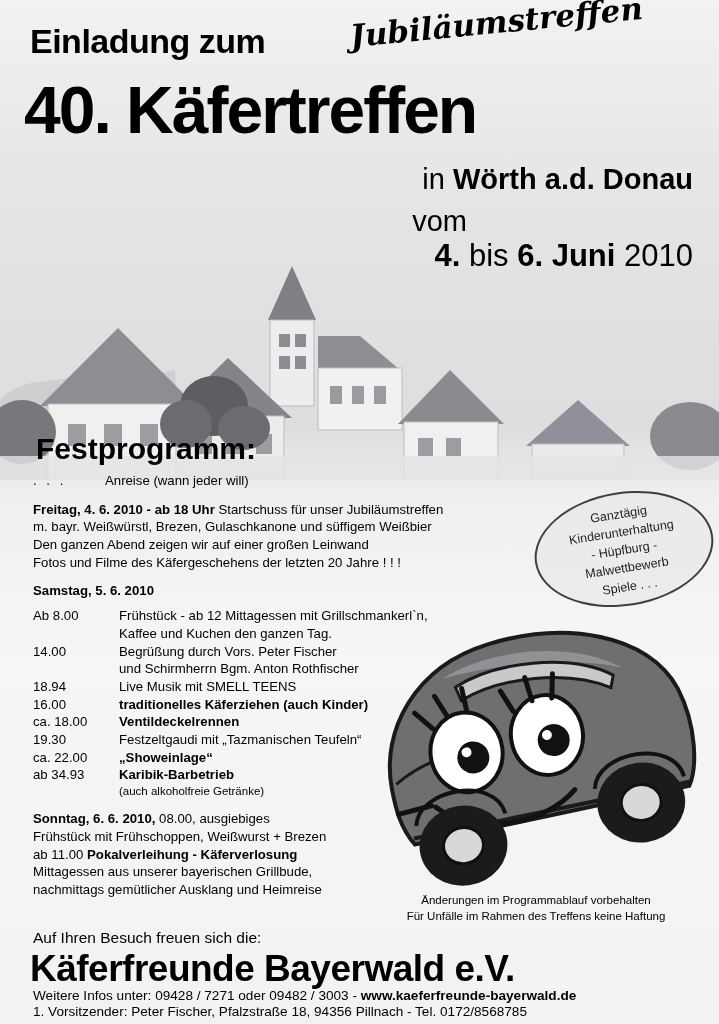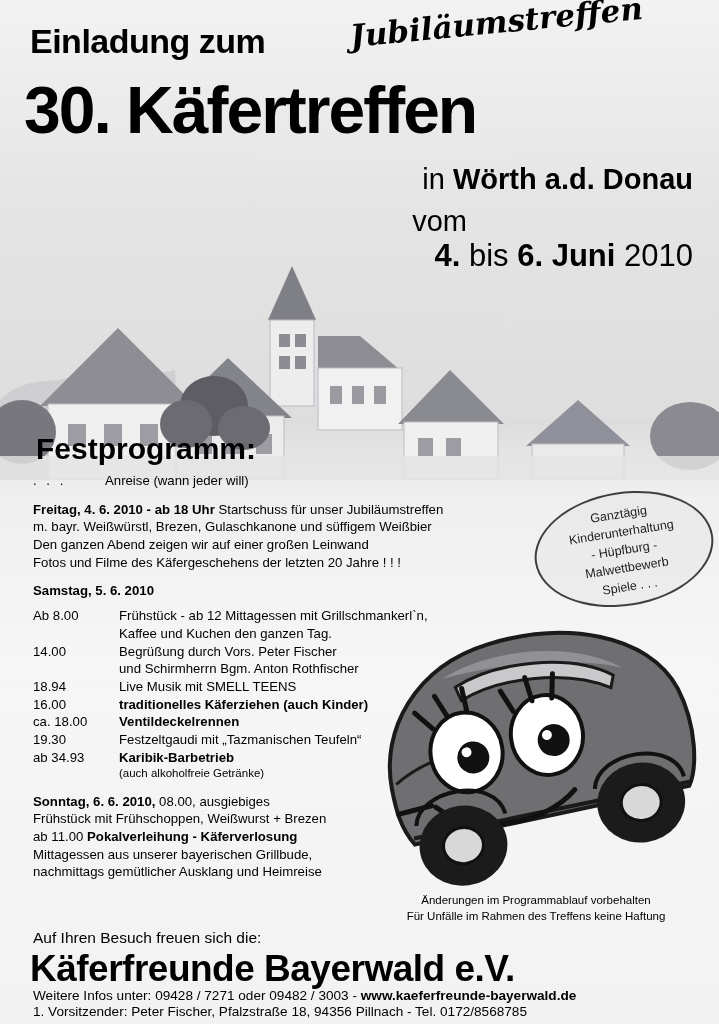--- a/index.html
+++ b/index.html
@@ -211,21 +211,21 @@
     <ellipse cx="244" cy="178" rx="26" ry="22" fill="#6b6b71"></ellipse>
     <ellipse cx="22" cy="182" rx="34" ry="32" fill="#77777d"></ellipse>
     <ellipse cx="690" cy="186" rx="40" ry="34" fill="#8a8a90"></ellipse>
 
     <rect x="0" y="206" width="719" height="24" fill="#e3e3e3" opacity="0.8"></rect>
   </svg>
 
   <div class="hdr">
     <div class="einladung">Einladung zum</div>
     <div class="jubilaeum">Jubiläumstreffen</div>
-    <div class="kaefertreffen">30. Käfertreffen</div>
+    <div class="kaefertreffen">40. Käfertreffen</div>
     <div class="inwoerth"><span>in </span><b>Wörth a.d. Donau</b></div>
     <div class="vom">vom</div>
     <div class="dates"><b>4.</b><span> bis </span><b>6. Juni</b><span> 2010</span></div>
   </div>
 
   <div class="festprogramm">Festprogramm:</div>
 
   <div class="prog">
 
     <div class="row">
@@ -277,20 +277,24 @@
       <div class="row">
         <div class="t wide">ca. 18.00</div>
         <div class="d" style="font-weight:bold">Ventildeckelrennen</div>
       </div>
 
       <div class="row">
         <div class="t wide">19.30</div>
         <div class="d">Festzeltgaudi mit „Tazmanischen Teufeln“</div>
       </div>
 
+      <div class="row">
+        <div class="t wide">ca. 22.00</div>
+        <div class="d" style="font-weight:bold">„Showeinlage“</div>
+      </div>
 
       <div class="row">
         <div class="t wide">ab 34.93</div>
         <div class="d" style="font-weight:bold">Karibik-Barbetrieb</div>
       </div>
 
       <div class="row">
         <div class="t wide"></div>
         <div class="d" style="font-size:11.5px">(auch alkoholfreie Getränke)</div>
       </div>

